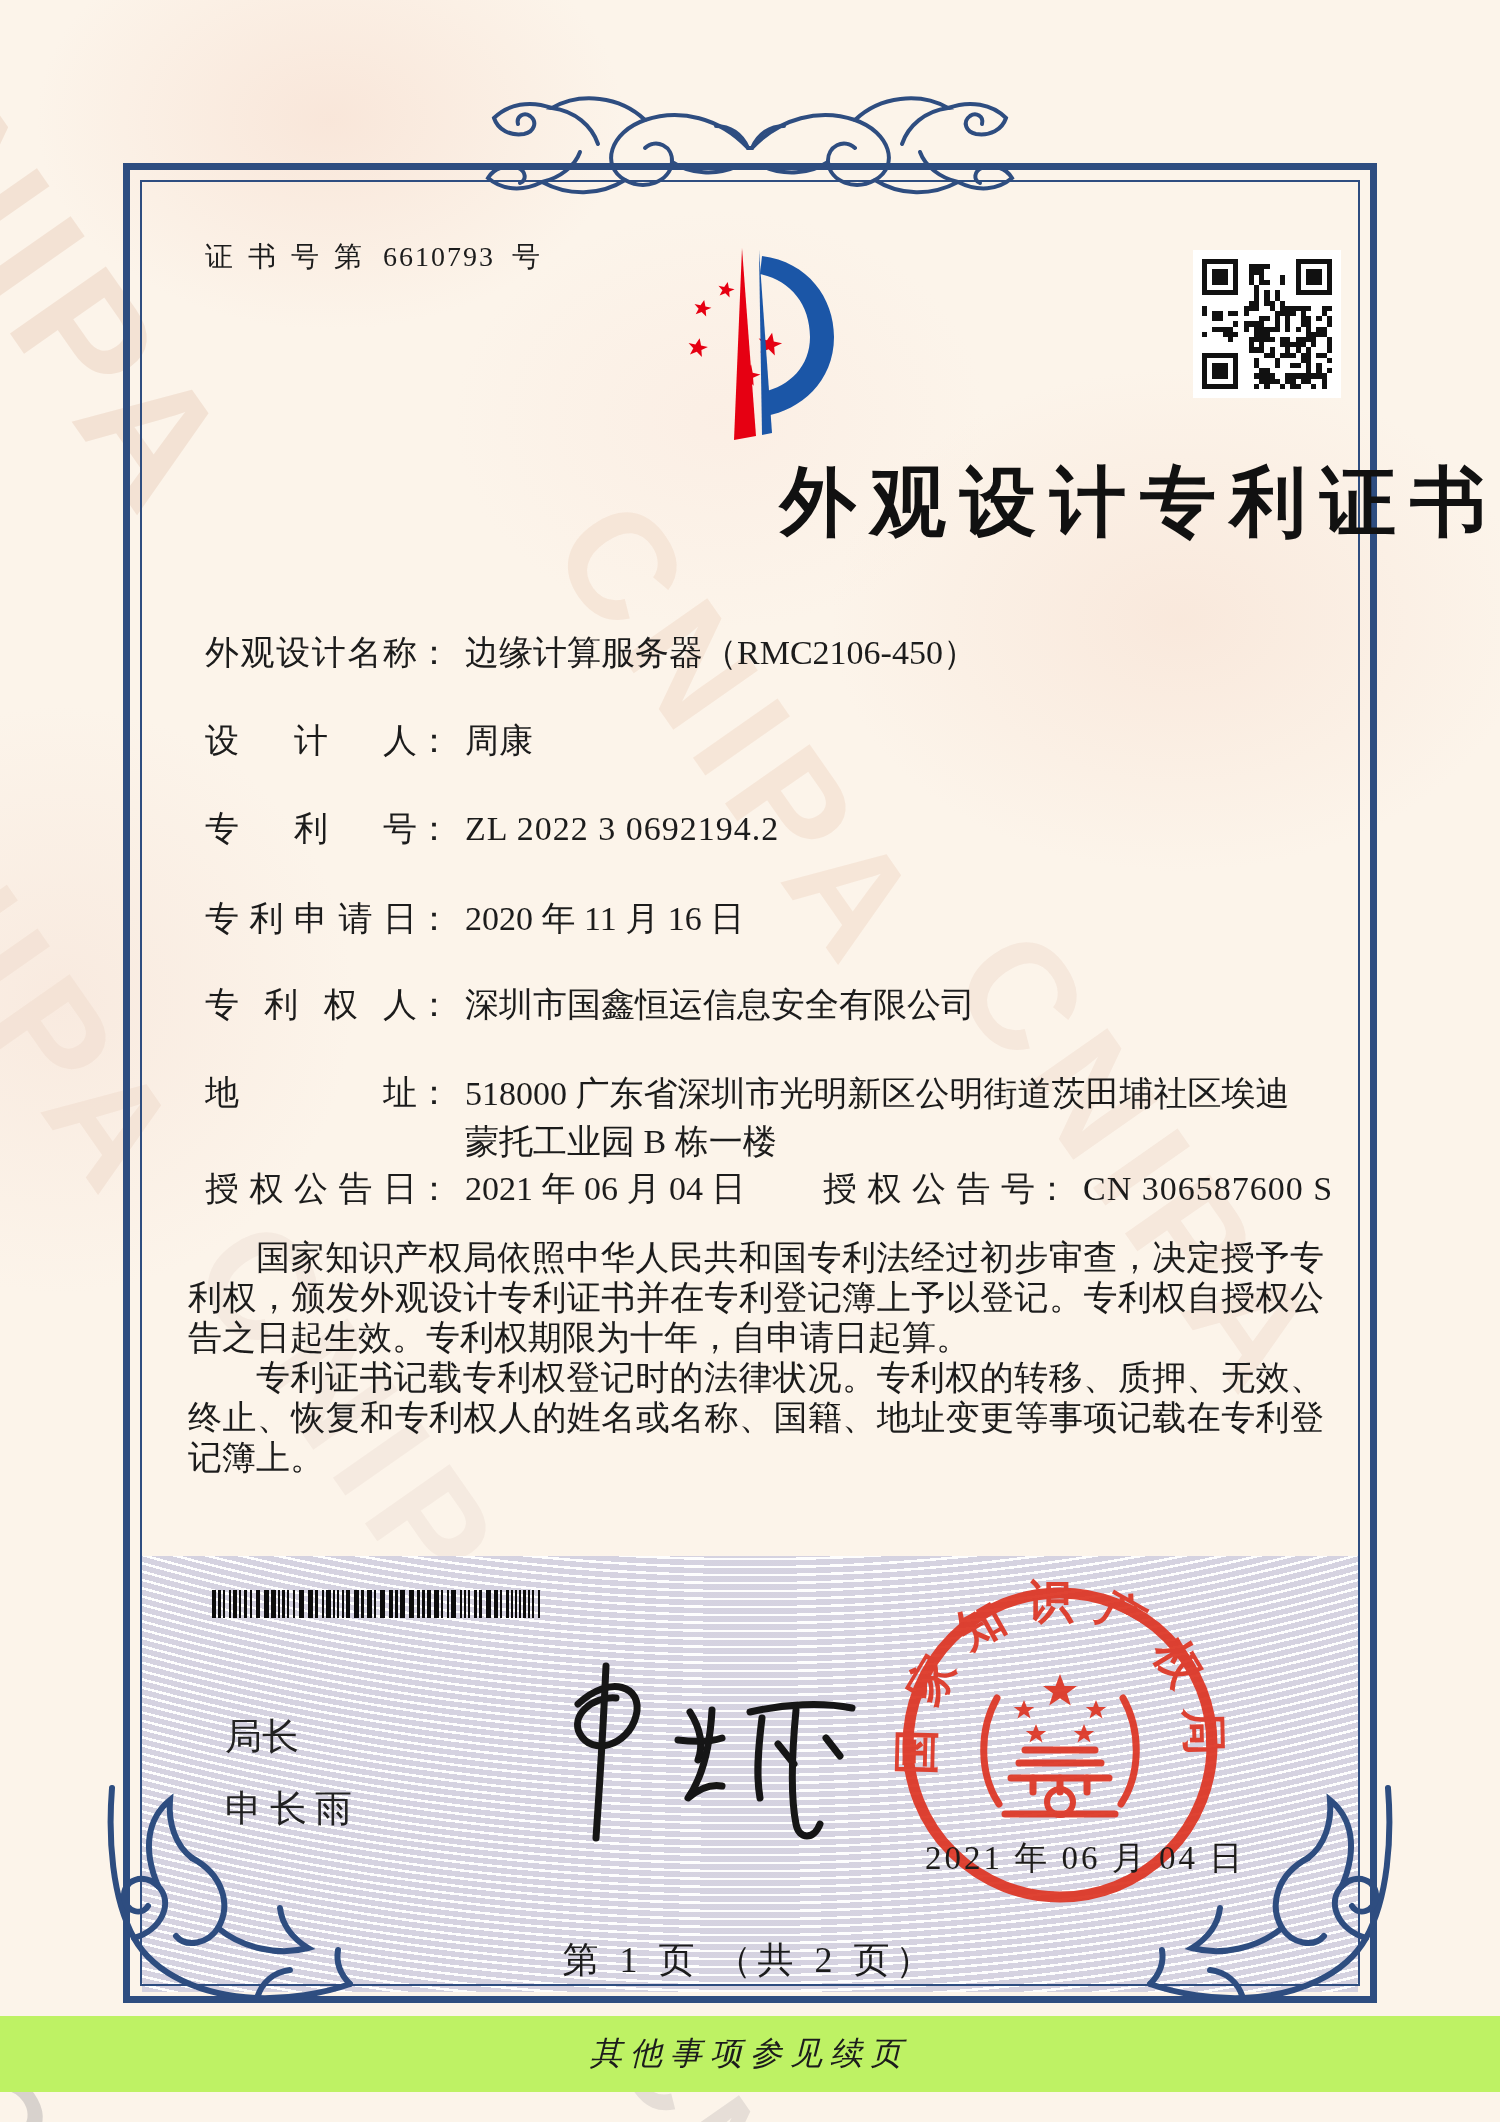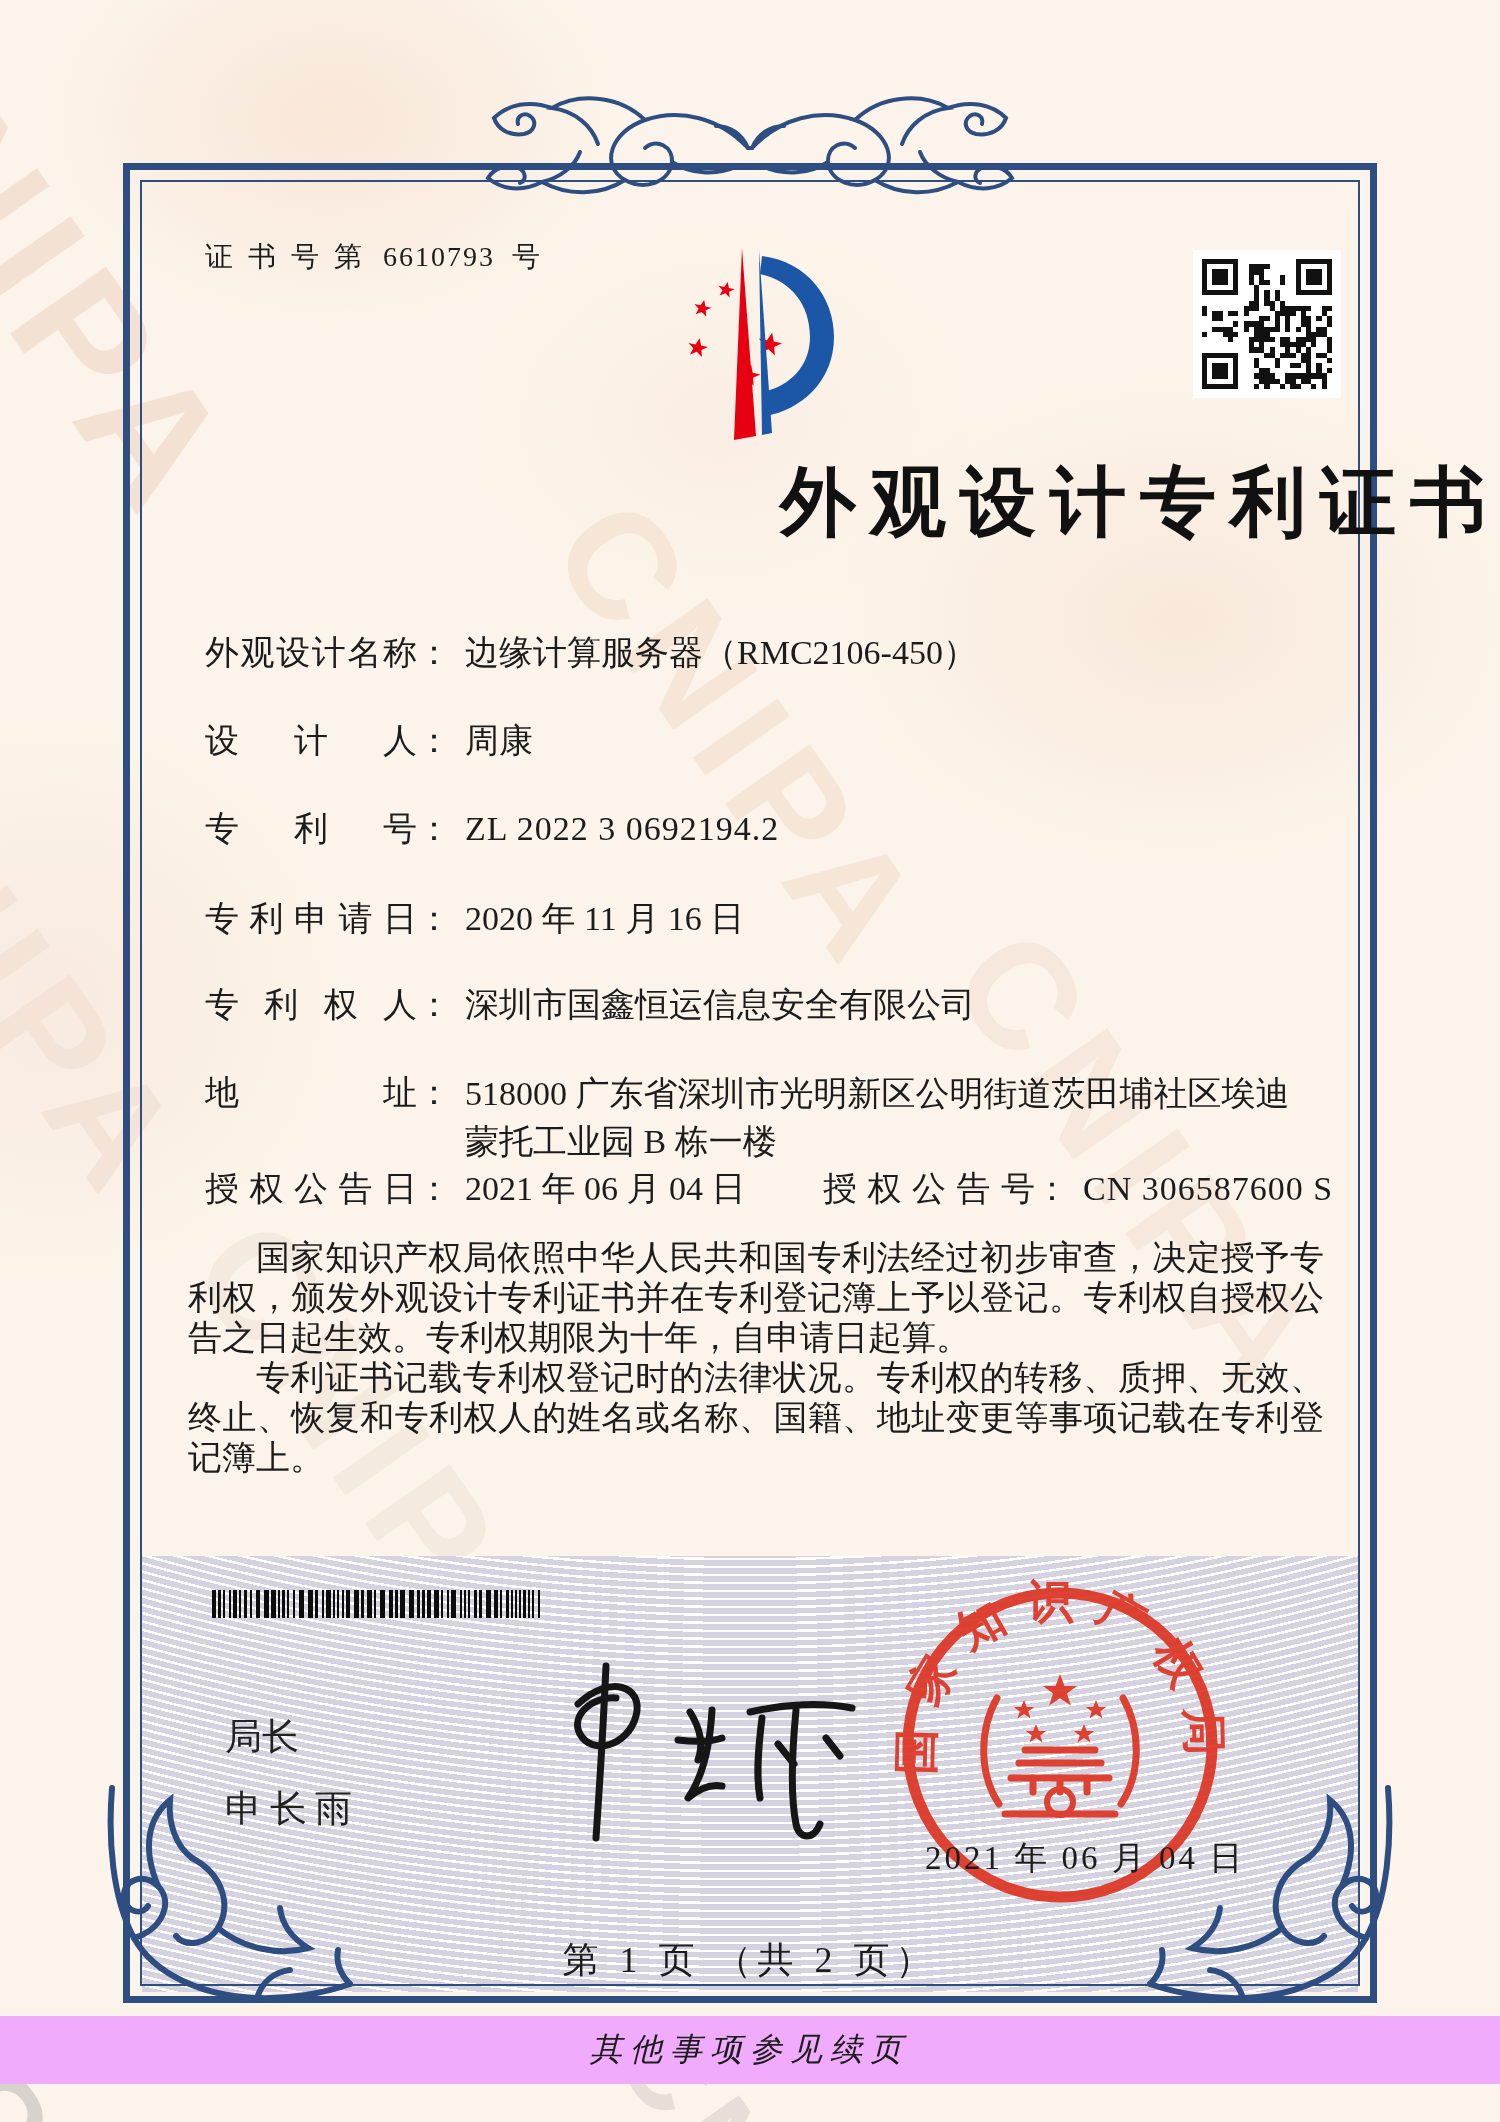--- a/index.html
+++ b/index.html
@@ -72,21 +72,21 @@
 
   .signature{position:absolute;left:540px;top:1660px;width:340px;height:210px;}
 
   .seal{position:absolute;left:893px;top:1578px;width:334px;height:334px;opacity:.93;}
   .seal-date{position:absolute;left:925px;top:1836px;width:330px;font-size:33px;
     color:#1d1c1a;letter-spacing:3px;white-space:nowrap;}
 
   .pageinfo{position:absolute;left:0;top:1936px;width:100%;text-align:center;
     font-size:36px;letter-spacing:6px;}
 
-  .whiteband{position:absolute;left:0;top:2016px;width:100%;height:68px;background:#f0abfc;
+  .whiteband{position:absolute;left:0;top:2016px;width:100%;height:76px;background:#bef264;
     display:flex;align-items:center;justify-content:center;}
   .continuation{font-size:32px;letter-spacing:8px;font-style:italic;}
 
   .ornament-top{position:absolute;left:480px;top:78px;width:540px;height:135px;}
   .corner-bl{position:absolute;left:82px;top:1778px;width:310px;height:240px;}
   .corner-br{position:absolute;left:1108px;top:1778px;width:310px;height:240px;transform:scaleX(-1);}
 </style>
 </head>
 <body>
 

